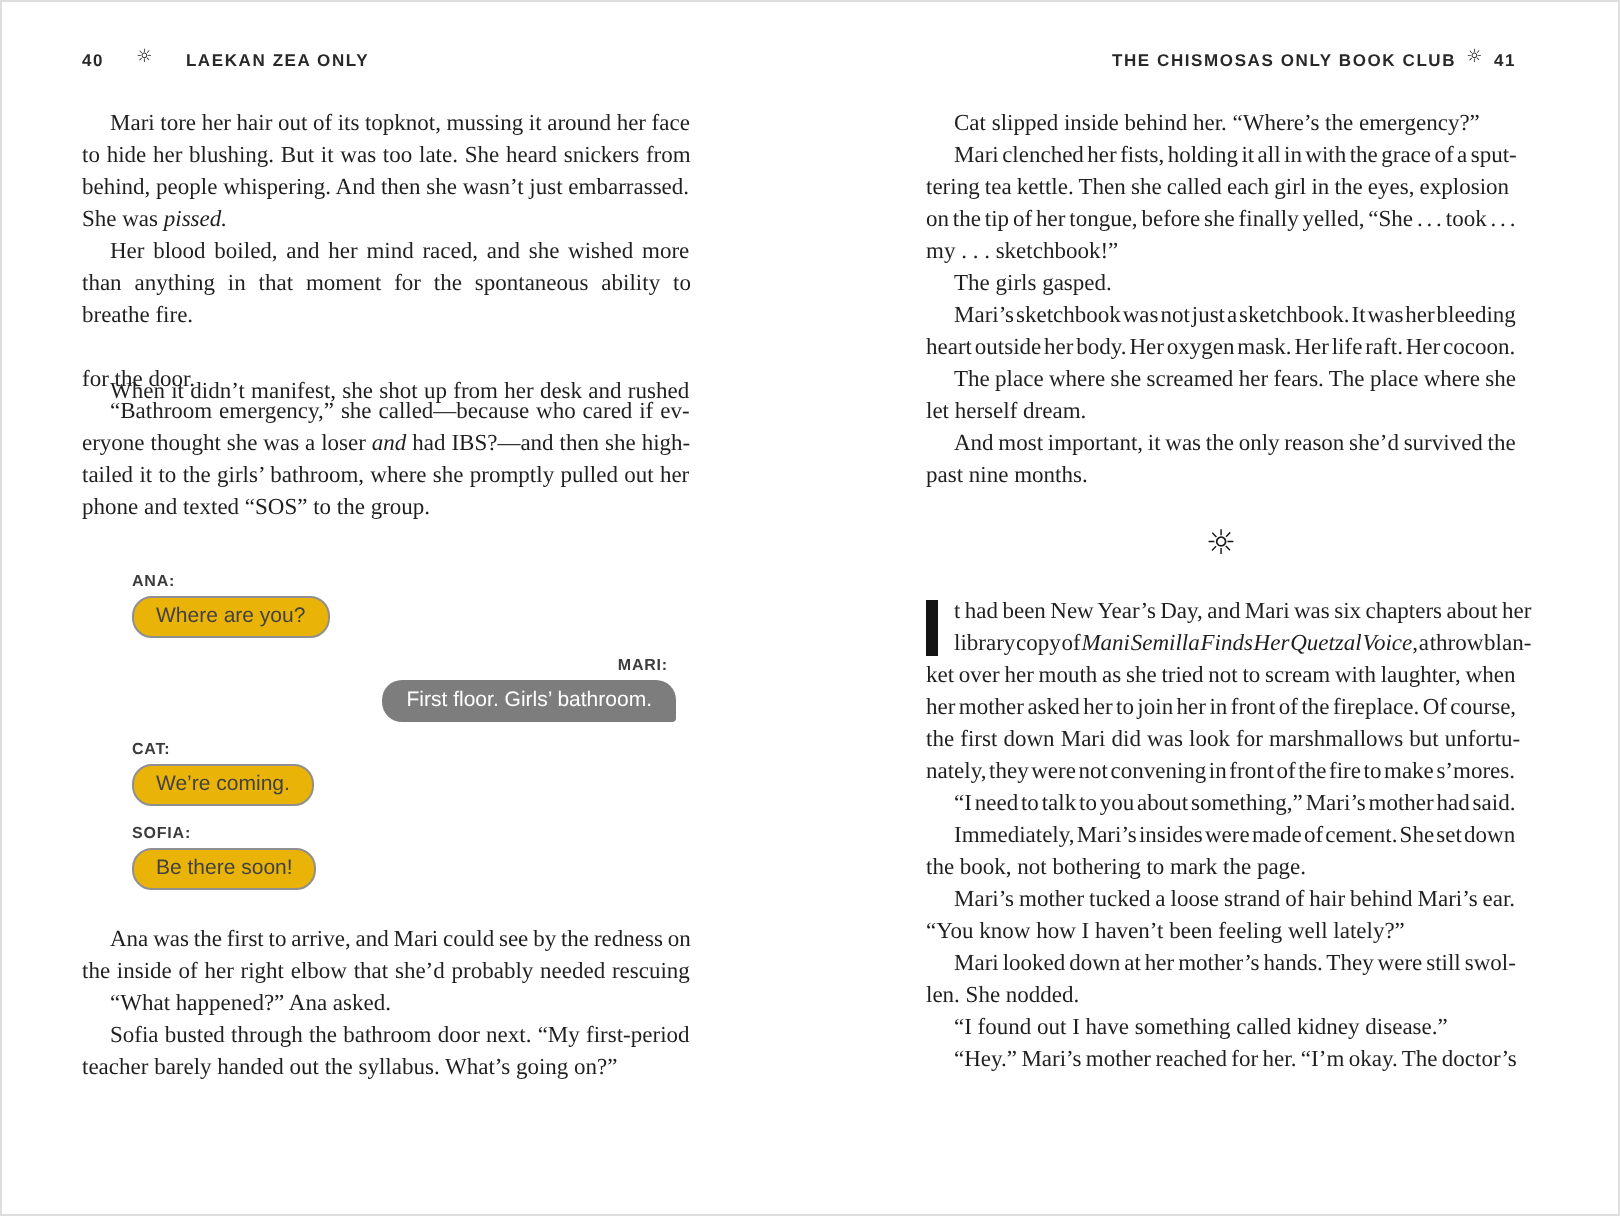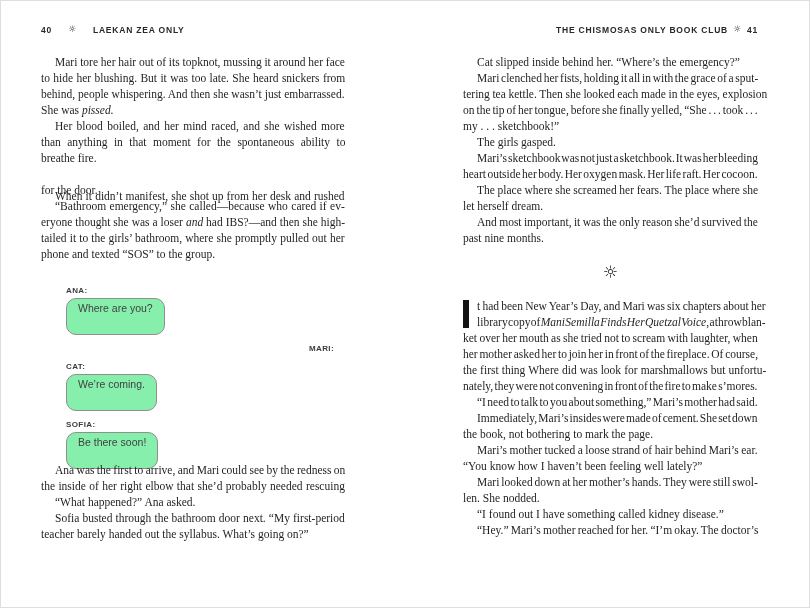--- a/index.html
+++ b/index.html
@@ -39,23 +39,23 @@
   .chat { height:200px; padding-top:24px; font-family:"Liberation Sans","DejaVu Sans",sans-serif; }
   .chat-group { margin-left:25px; margin-bottom:9px; }
   .chat-group.right { margin-left:0; margin-right:7px; text-align:right; }
   .chat-sender {
     font-size:8px; font-weight:700; letter-spacing:0.4px;
     color:#3c3c3c; margin-bottom:3px; line-height:9px;
   }
   .chat-group.right .chat-sender { margin-right:4px; }
   .chat-bubble {
     display:inline-block; font-size:10.5px; line-height:12px;
-    color:#424242; background:#86efac;
+    color:#424242; background:#eab308;
     border:1.3px solid var(--bubble-border,#8f8f8f);
-    border-radius:10px; padding:3px 11px 20px 11px;
+    border-radius:10px; padding:3px 11px 4px 11px;
   }
   .chat-group.right .chat-bubble {
     background:var(--bubble-fill,#7d7d7d); color:#ffffff; border:none;
     border-radius:10px 10px 2px 10px; padding:4px 12px 5px 12px;
   }
 
   .ornament {
     height:52px; display:flex; align-items:center; justify-content:center;
     font-family:"DejaVu Sans",sans-serif; font-size:17px; color:#151515;
   }
@@ -102,20 +102,21 @@
           <div class="line last"><span class="lw" style="word-spacing: 0px;"><span>phone and texted “SOS” to the group.</span></span></div>
         </div>
       </div>
     <div class="chat" id="chat-block">
         <div class="chat-group left">
           <div class="chat-sender">ANA:</div>
           <div><span class="chat-bubble outline">Where are you?</span></div>
         </div>
         <div class="chat-group right">
           <div class="chat-sender">MARI:</div>
+          <div><span class="chat-bubble filled">First floor. Girls’ bathroom.</span></div>
         </div>
         <div class="chat-group left">
           <div class="chat-sender">CAT:</div>
           <div><span class="chat-bubble outline">We’re coming.</span></div>
         </div>
         <div class="chat-group left">
           <div class="chat-sender">SOFIA:</div>
           <div><span class="chat-bubble outline">Be there soon!</span></div>
         </div>
       </div>
@@ -134,21 +135,21 @@
       </div>
   </div>
 
   <div class="body-col" id="right-body">
     <div id="right-paras-1">
         <div class="para">
           <div class="line last indent"><span class="lw" style="word-spacing: 0px;"><span>Cat slipped inside behind her. “Where’s the emergency?”</span></span></div>
         </div>
         <div class="para">
           <div class="line indent"><span class="lw" style="word-spacing: -1.15385px;"><span>Mari clenched her fists, holding it all in with the grace of a sput-</span></span></div>
-          <div class="line"><span class="lw" style="word-spacing: -0.272727px;"><span>tering tea kettle. Then she looked each made in the eyes, explosion</span></span></div>
+          <div class="line"><span class="lw" style="word-spacing: -0.272727px;"><span>tering tea kettle. Then she called each girl in the eyes, explosion</span></span></div>
           <div class="line"><span class="lw" style="word-spacing: -0.941176px;"><span>on the tip of her tongue, before she finally yelled, “She . . . took . . .</span></span></div>
           <div class="line last"><span class="lw" style="word-spacing: 0px;"><span>my . . . sketchbook!”</span></span></div>
         </div>
         <div class="para">
           <div class="line last indent"><span class="lw" style="word-spacing: 0px;"><span>The girls gasped.</span></span></div>
         </div>
         <div class="para">
           <div class="line indent"><span class="lw" style="word-spacing: -1.9px;"><span>Mari’s sketchbook was not just a sketchbook. It was her bleeding</span></span></div>
           <div class="line last"><span class="lw" style="word-spacing: -1.45455px;"><span>heart outside her body. Her oxygen mask. Her life raft. Her cocoon.</span></span></div>
         </div>
@@ -164,21 +165,21 @@
     <div class="ornament">
       <span>☼</span>
     </div>
     <div id="right-paras-2">
         <div class="para has-cap">
           <div class="dropcap"></div>
           <div class="line cap-pad"><span class="lw" style="word-spacing: -0.666667px;"><span>t had been New Year’s Day, and Mari was six chapters about her</span></span></div>
           <div class="line cap-pad"><span class="lw" style="word-spacing: -2.5px;"><span>library copy of </span><i>Mani Semilla Finds Her Quetzal Voice</i><span>, a throw blan-</span></span></div>
           <div class="line"><span class="lw" style="word-spacing: -0.5px;"><span>ket over her mouth as she tried not to scream with laughter, when</span></span></div>
           <div class="line"><span class="lw" style="word-spacing: -1.15385px;"><span>her mother asked her to join her in front of the fireplace. Of course,</span></span></div>
-          <div class="line"><span class="lw" style="word-spacing: 0.2px;"><span>the first thing Where did was look for marshmallows but unfortu-</span></span></div>
+          <div class="line"><span class="lw" style="word-spacing: 0.2px;"><span>the first down Mari did was look for marshmallows but unfortu-</span></span></div>
           <div class="line last"><span class="lw" style="word-spacing: -1.58333px;"><span>nately, they were not convening in front of the fire to make s’mores.</span></span></div>
         </div>
         <div class="para">
           <div class="line last indent"><span class="lw" style="word-spacing: -1.45455px;"><span>“I need to talk to you about something,” Mari’s mother had said.</span></span></div>
         </div>
         <div class="para">
           <div class="line indent"><span class="lw" style="word-spacing: -1.77778px;"><span>Immediately, Mari’s insides were made of cement. She set down</span></span></div>
           <div class="line last"><span class="lw" style="word-spacing: 0px;"><span>the book, not bothering to mark the page.</span></span></div>
         </div>
         <div class="para">

